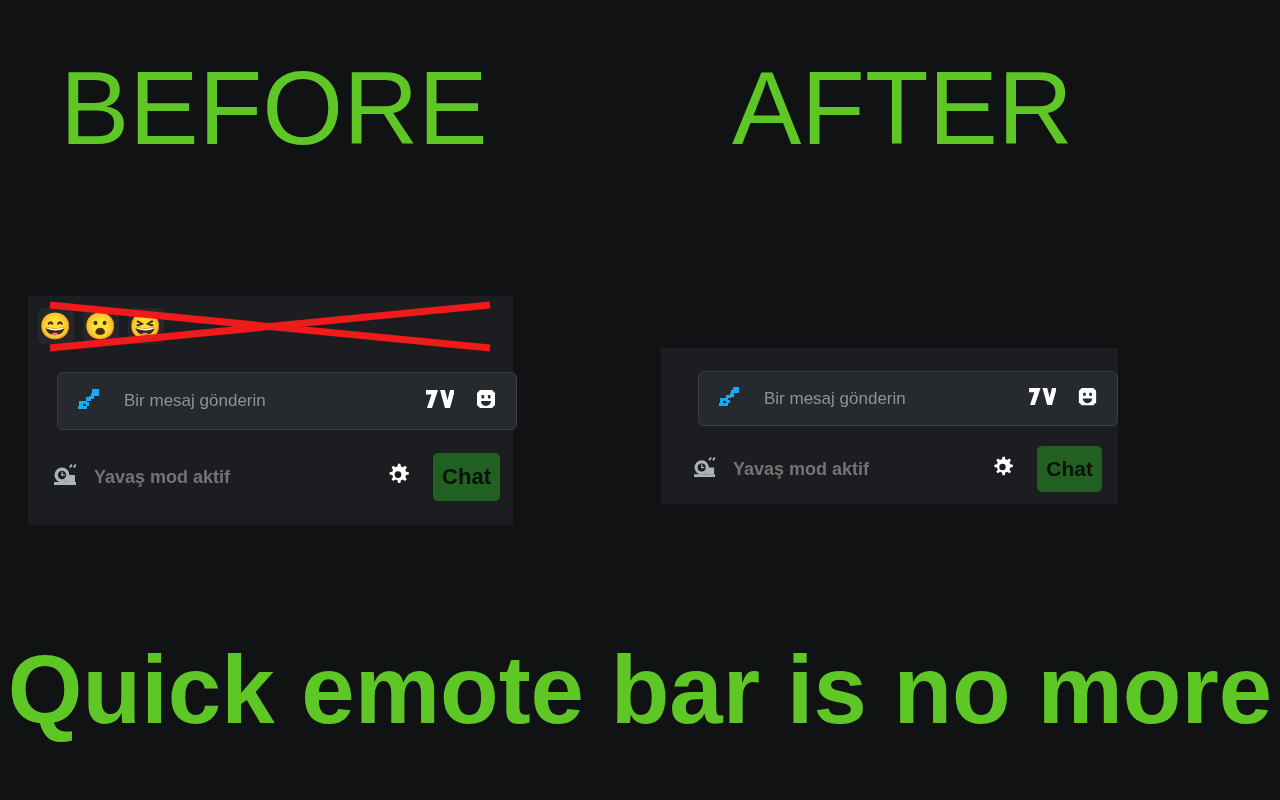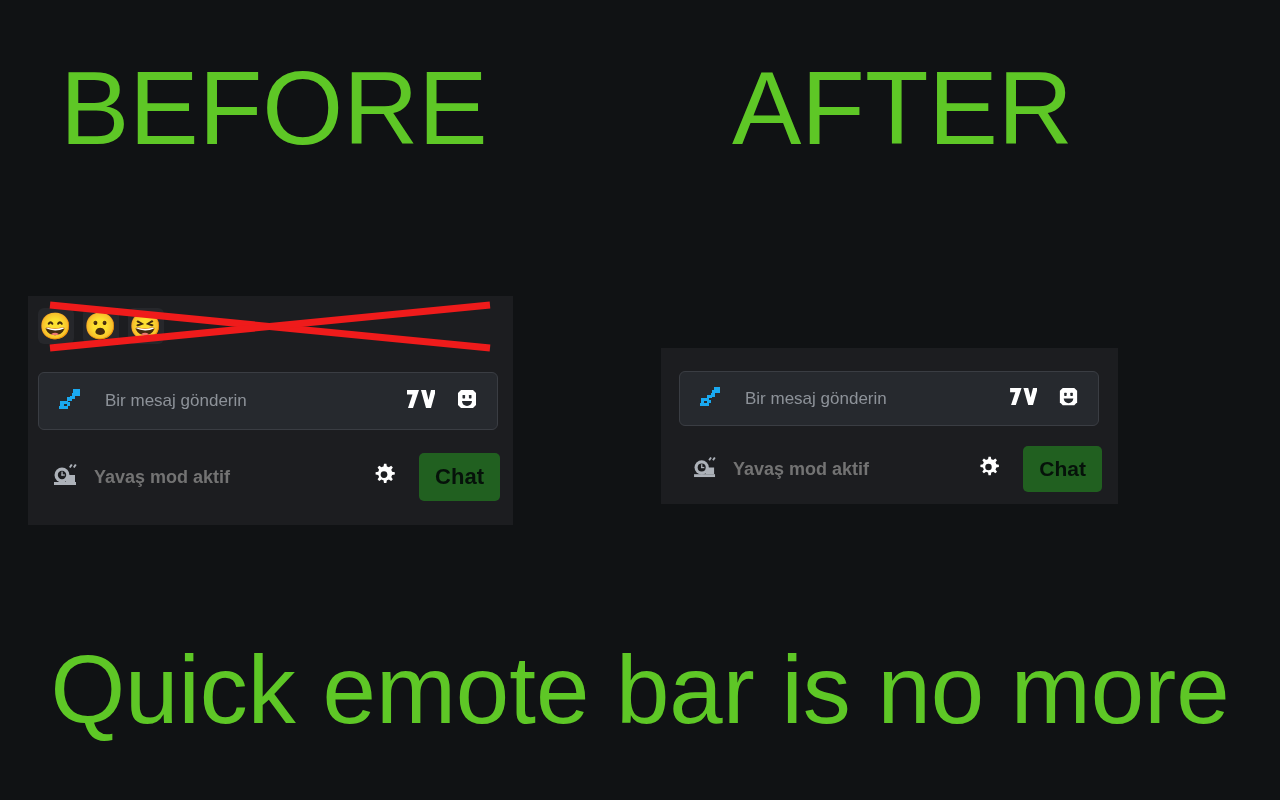--- a/index.html
+++ b/index.html
@@ -39,21 +39,21 @@
 
   
   #caption {
     position: absolute;
     left: 0;
     top: 640px;
     width: 1280px;
     text-align: center;
     color: #5ec726;
     font-size: 96px;
-    font-weight: 400;
+    font-weight: 700;
     line-height: 1.05;
     white-space: nowrap;
     font-family: "Liberation Sans", sans-serif;
   }
 
   
   .chat-panel {
     position: absolute;
     background: #1c1d20;
     box-sizing: border-box;
@@ -97,20 +97,21 @@
 
   
   .input-row {
     position: absolute;
     box-sizing: border-box;
     background: #26292e;
     border: 1px solid #3a3d43;
     border-radius: 6px;
     display: flex;
     align-items: center;
+    margin-left: 19px;
   }
   #input-before {
     left: 38px;
     top: 372px;
     width: 460px;
     height: 58px;
   }
   #input-after {
     left: 679px;
     top: 371px;
@@ -179,21 +180,21 @@
   }
   .chat-button {
     flex: 0 0 auto;
     background: #216020;
     color: #06120a;
     border: none;
     border-radius: 5px;
     font-size: 22px;
     font-weight: bold;
     font-family: "Liberation Sans", sans-serif;
-    padding: 0 16px;
+    padding: 0 9px;
     height: 48px;
     line-height: 48px;
     cursor: pointer;
   }
   #chat-button-after { height: 46px; line-height: 46px; font-size: 21px; }
 
   
   #cross-out {
     position: absolute;
     left: 28px;

